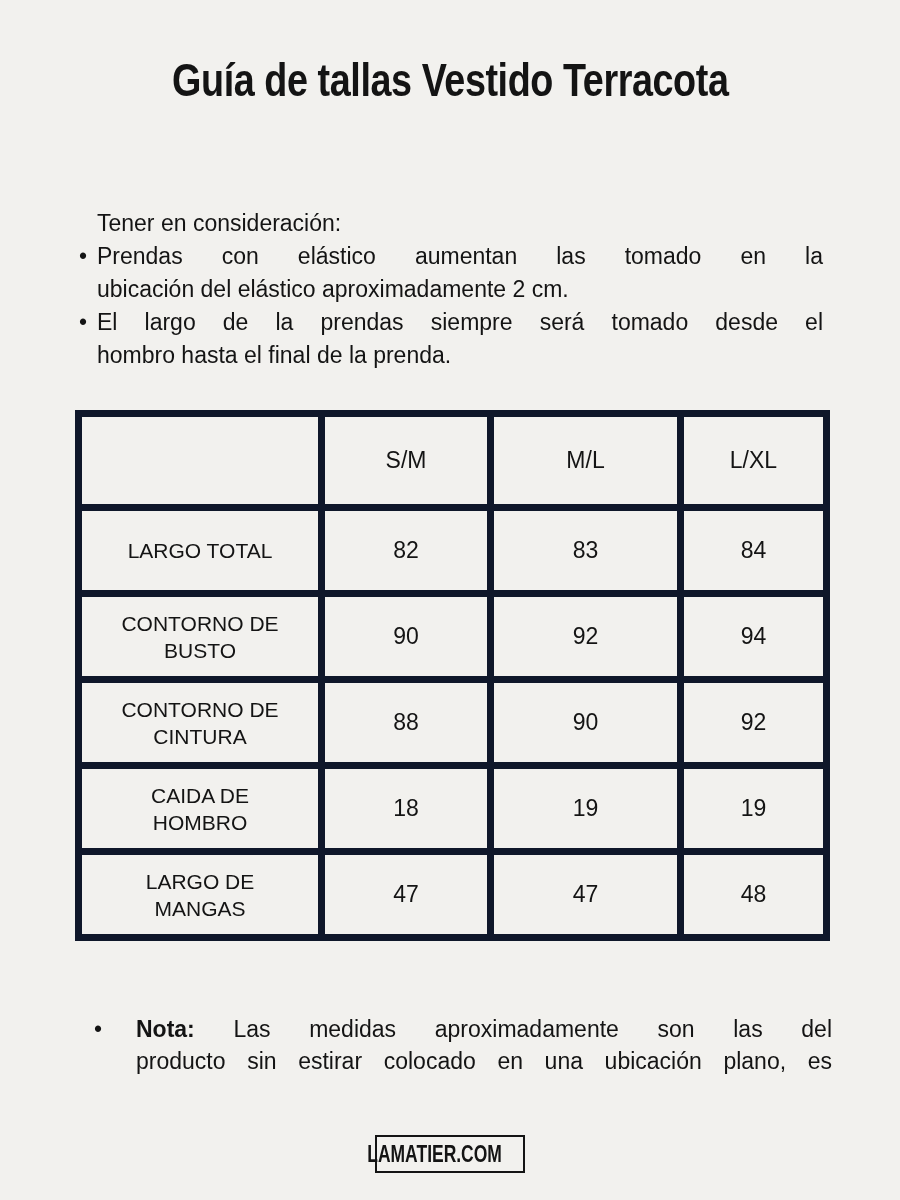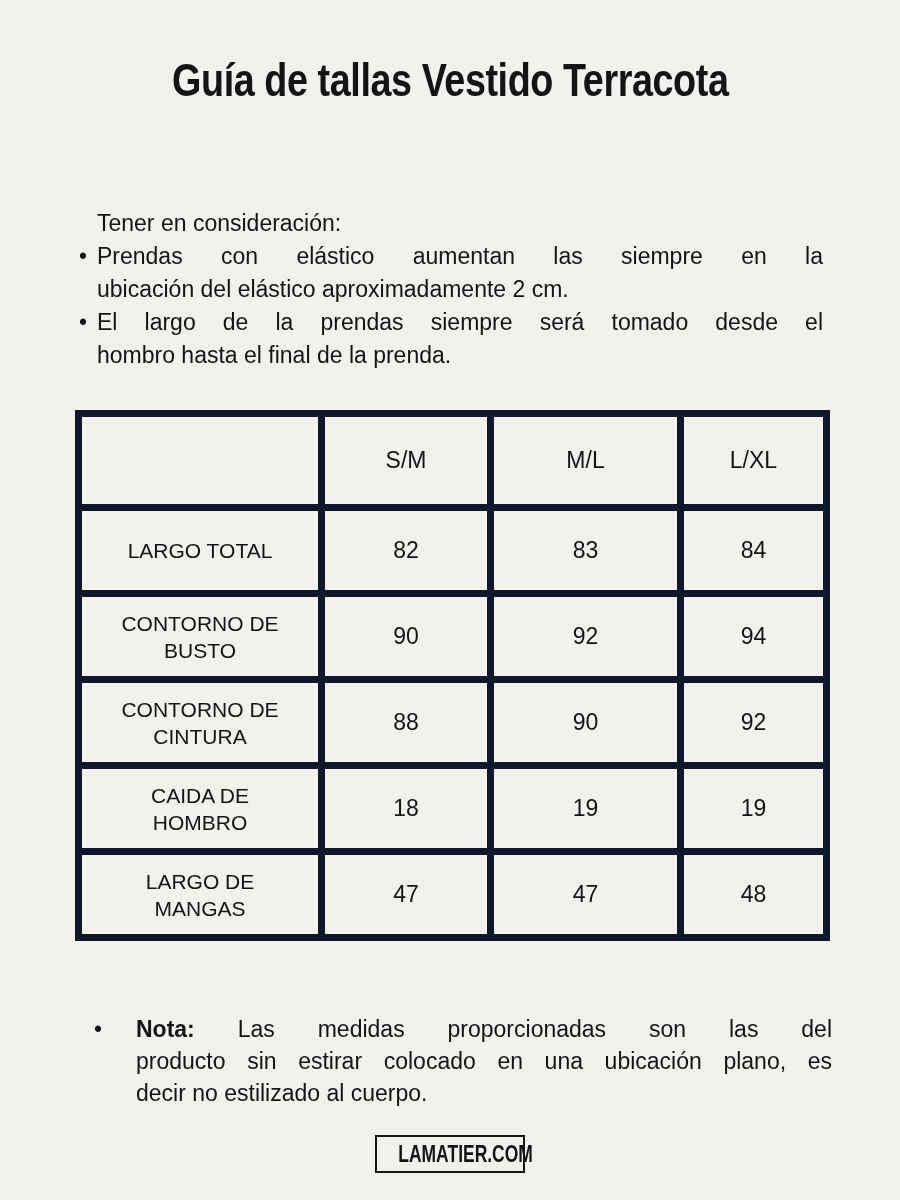--- a/index.html
+++ b/index.html
@@ -53,40 +53,40 @@
   }
   .note .bullet-dot { left:-1px; }
   .note-body { padding-left:22px; }
   .note-label { font-weight:bold; }
 
   
   .brand-box {
     position:absolute; top:1135px; left:50%; transform:translateX(-50%);
     width:150px; height:38px;
     border:2px solid #141414;
-    display:flex; align-items:center; justify-content:flex-start;
+    display:flex; align-items:center; justify-content:flex-end;
     background:transparent;
   }
   .brand-text {
     display:inline-block; white-space:nowrap;
     font-weight:bold; font-size:23px;
     transform:scaleX(0.76); transform-origin:50% 50%;
   }
 </style>
 </head>
 <body>
 
 <h1 class="page-title"><span class="squeeze">Guía de tallas Vestido Terracota</span></h1>
 
 <div class="considerations">
   <div class="consider-heading">Tener en consideración:</div>
 
   <div class="bullet-item">
     <span class="bullet-dot">•</span>
-    <div class="jline">Prendas con elástico aumentan las siempre en la</div>
+    <div class="jline">Prendas con elástico aumentan las tomado en la</div>
     <div>ubicación del elástico aproximadamente 2 cm.</div>
   </div>
 
   <div class="bullet-item">
     <span class="bullet-dot">•</span>
     <div class="jline">El largo de la prendas siempre será tomado desde el</div>
     <div>hombro hasta el final de la prenda.</div>
   </div>
 </div>
 
@@ -145,21 +145,20 @@
     <td class="row-value">47</td>
     <td class="row-value">48</td>
   </tr>
 </tbody>
   </table>
 </div>
 
 <div class="note bullet-item">
   <span class="bullet-dot">•</span>
   <div class="note-body">
-    <div class="jline"><span class="note-label">Nota:</span> <span>Las medidas proporcionadas son las del</span></div>
+    <div class="jline"><span class="note-label">Nota:</span> <span>Las medidas aproximadamente son las del</span></div>
     <div class="jline">producto sin estirar colocado en una ubicación plano, es</div>
-    <div>decir no estilizado al cuerpo.</div>
   </div>
 </div>
 
 <div class="brand-box">
   <span class="brand-text">LAMATIER.COM</span>
 </div>
 
 </body></html>

